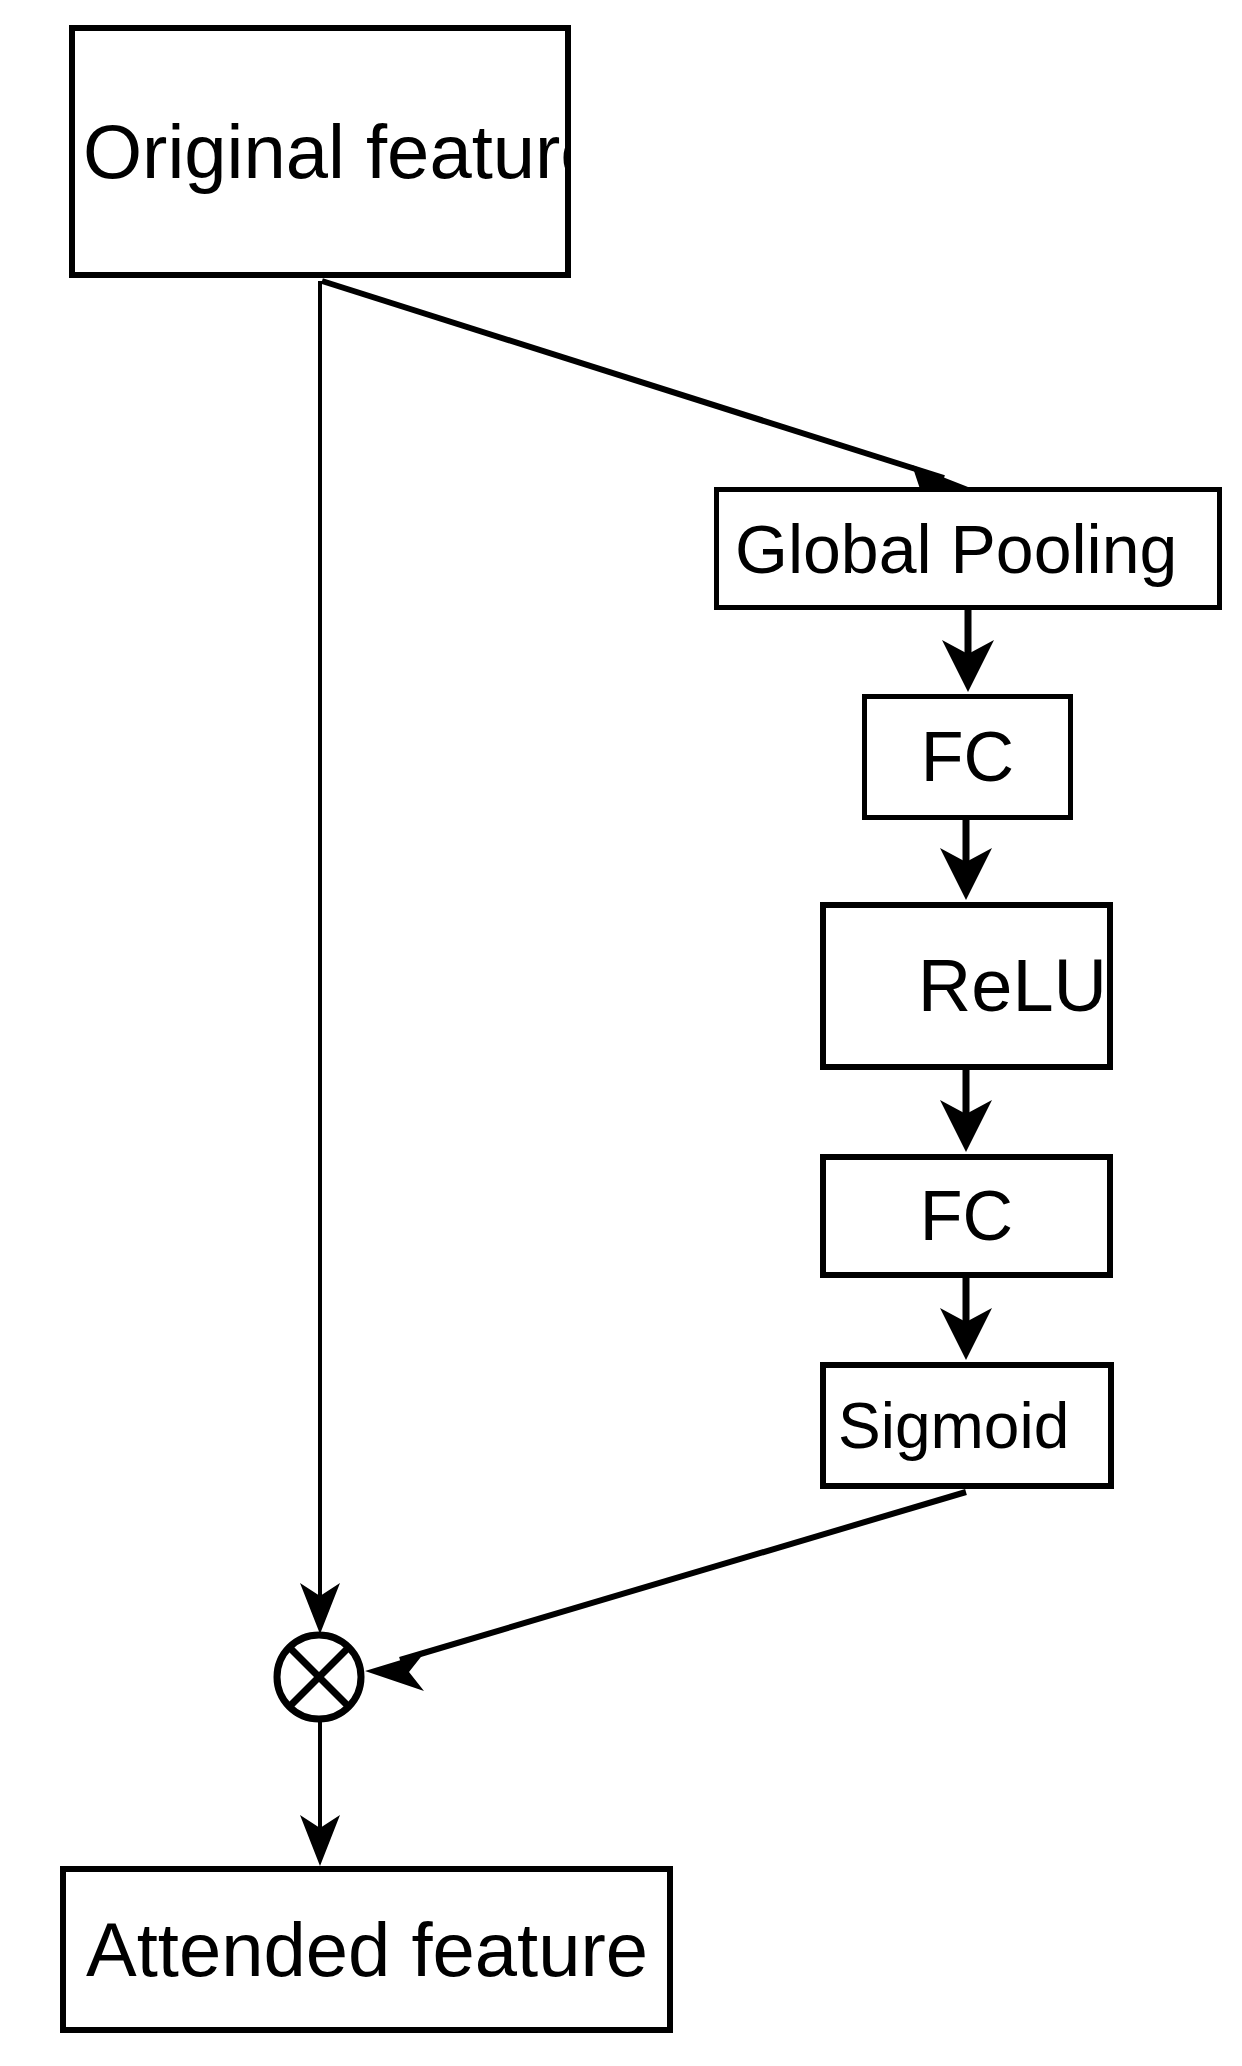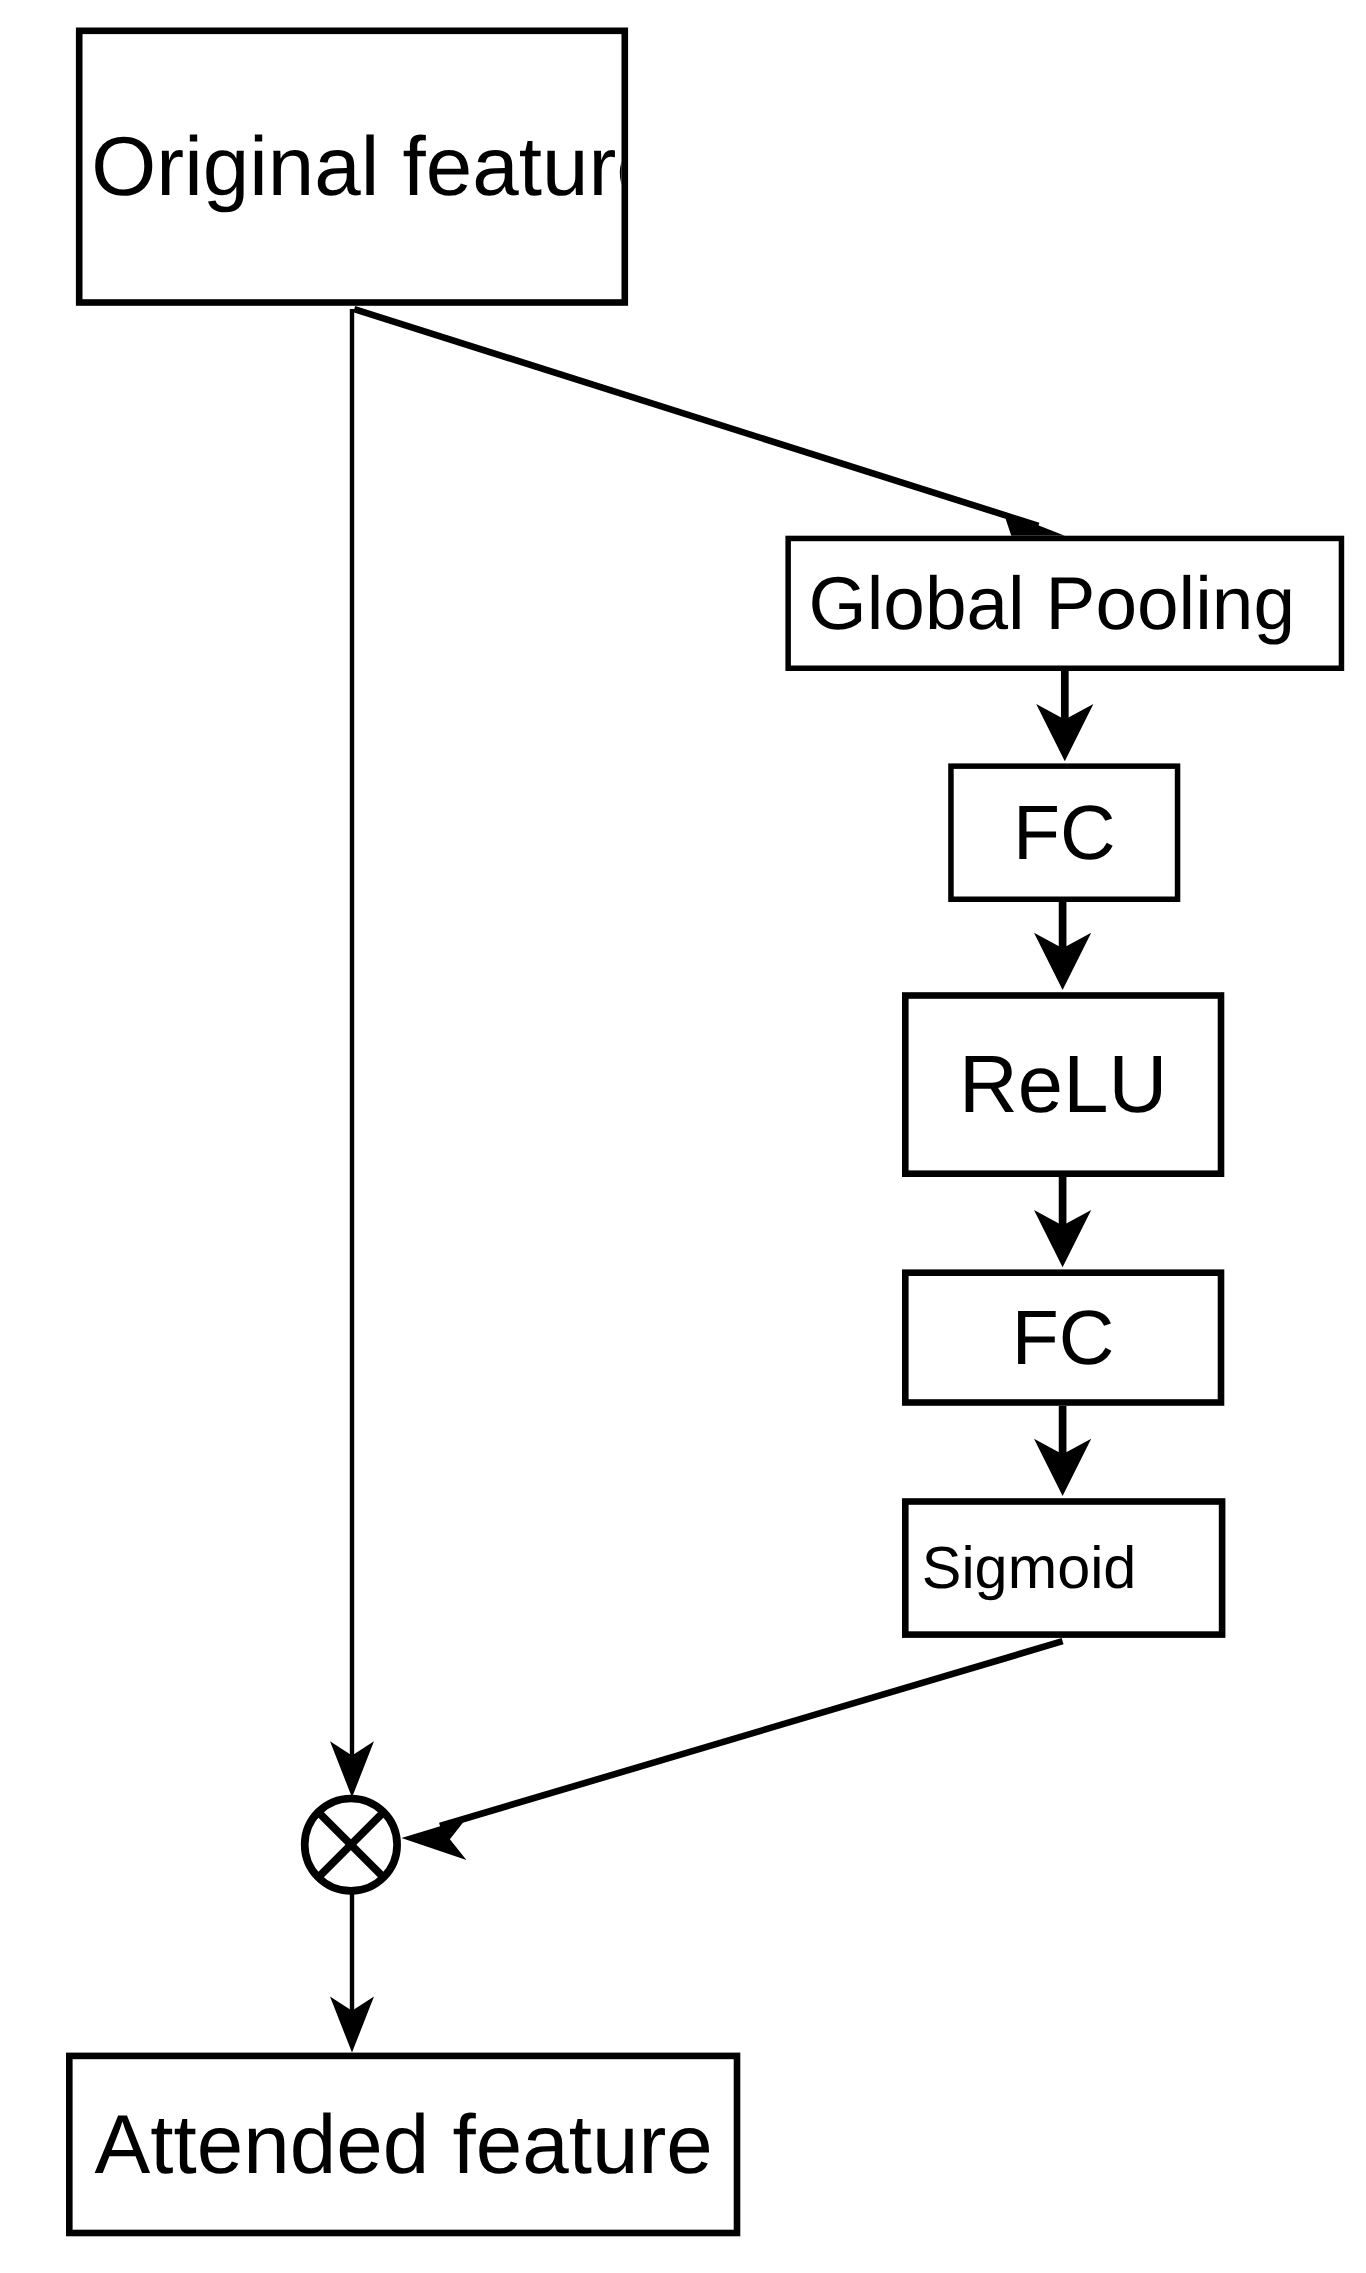--- a/index.html
+++ b/index.html
@@ -66,39 +66,39 @@
 
   #node-fc-1 {
     left: 862px; top: 694px; width: 211px; height: 126px;
     justify-content: center;
     border-width: 5px;
   }
   #node-fc-1 .node-label { font-size: 70px; }
 
   #node-relu {
     left: 820px; top: 902px; width: 293px; height: 168px;
-    justify-content: center;
+    justify-content: flex-end;
     border-width: 6px;
   }
   #node-relu .node-label { font-size: 74px; }
 
   #node-fc-2 {
     left: 820px; top: 1154px; width: 293px; height: 124px;
     justify-content: center;
     border-width: 6px;
   }
   #node-fc-2 .node-label { font-size: 70px; }
 
   #node-sigmoid {
     left: 820px; top: 1362px; width: 294px; height: 127px;
     justify-content: flex-start;
     padding-left: 12px;
     border-width: 6px;
   }
-  #node-sigmoid .node-label { font-size: 54px; text-align: center; }
+  #node-sigmoid .node-label { font-size: 64px; text-align: center; }
 
   #node-attended-feature {
     left: 25px; top: 1866px; width: 613px; height: 167px;
     justify-content: flex-start;
     padding-left: 20px;
     border-width: 6px;
     margin-left: 35px;
   }
   #node-attended-feature .node-label { font-size: 76px; }
 </style>

